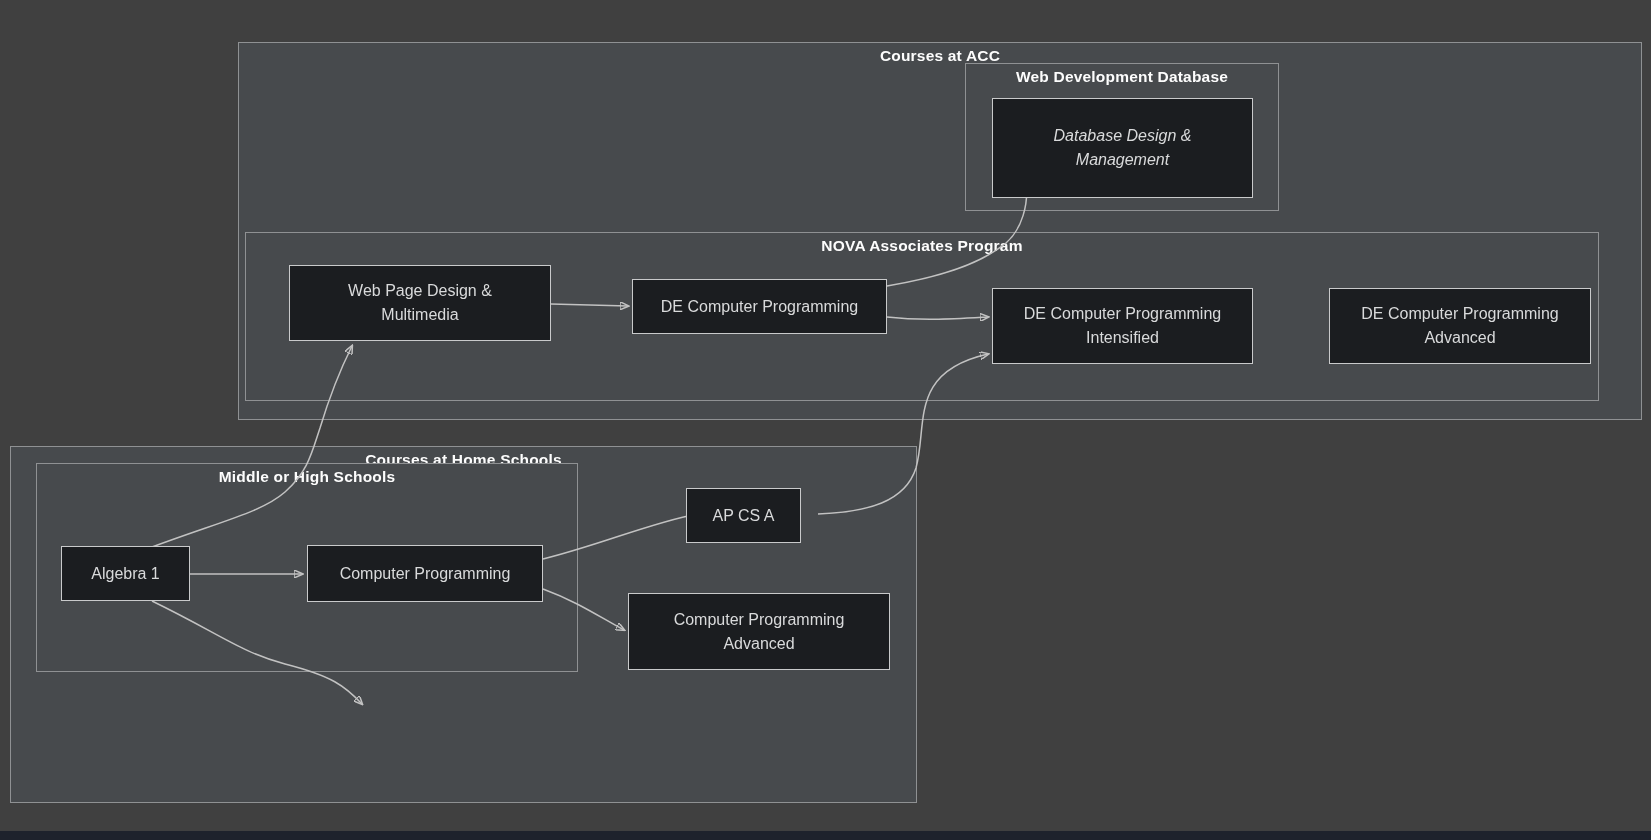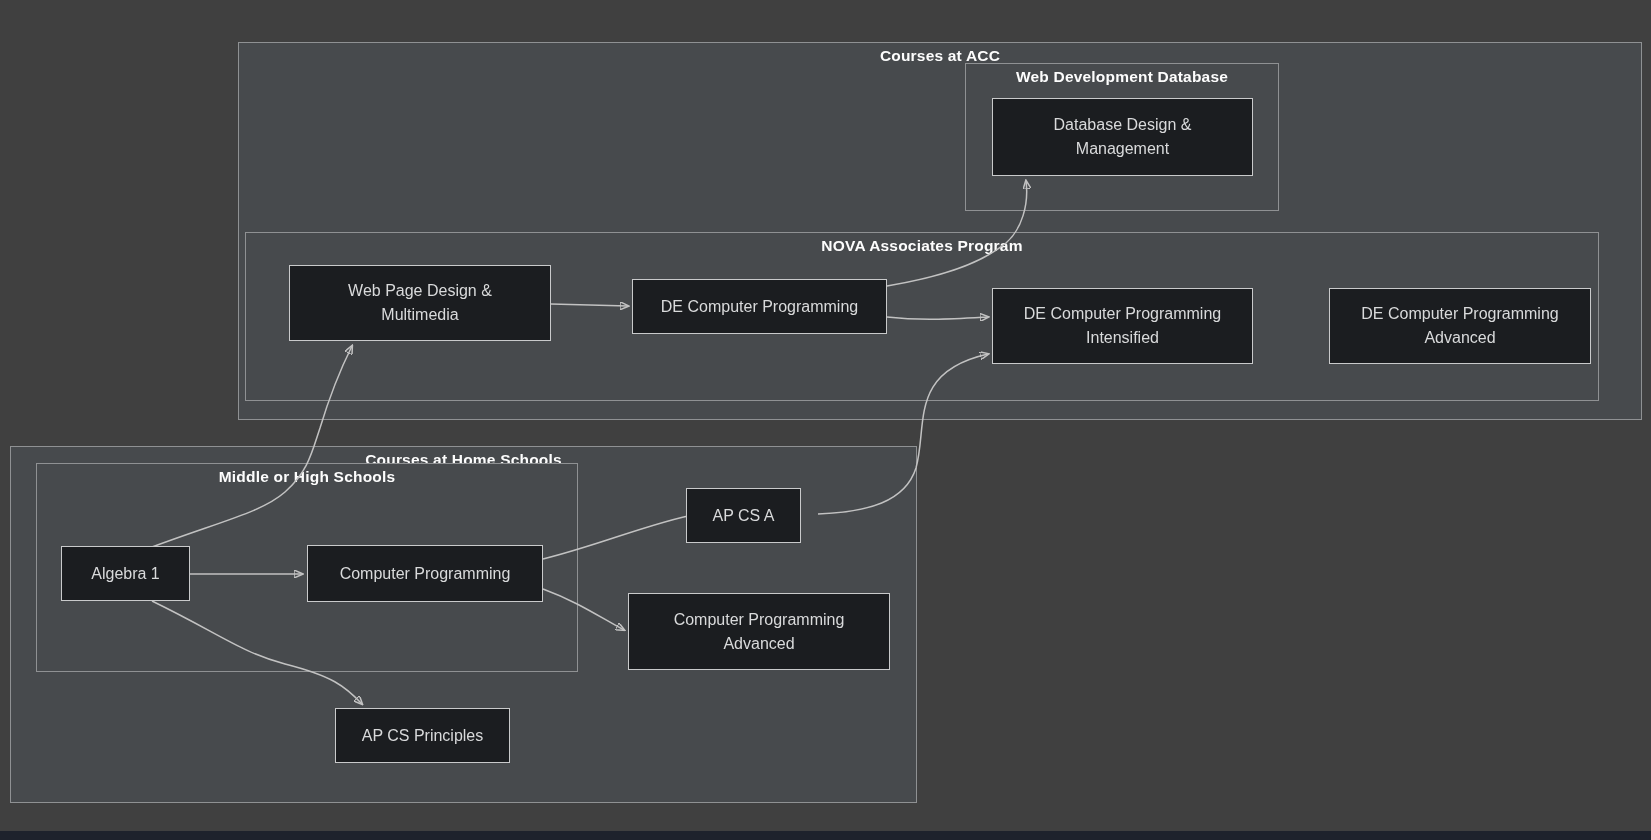--- a/index.html
+++ b/index.html
@@ -74,21 +74,21 @@
     <path d="M 152 547 C 225 520, 262 512, 285 492 C 308 472, 312 452, 320 428 C 330 395, 340 370, 352 346" marker-end="url(#arrow)"></path>
     <path d="M 152 601 C 220 634, 240 652, 285 664 C 332 676, 345 686, 362 704" marker-end="url(#arrow)"></path>
     <path d="M 543 559 C 600 545, 650 523, 697 514" marker-end="url(#arrow)"></path>
     <path d="M 543 589 C 578 602, 598 616, 624 630" marker-end="url(#arrow)"></path>
     <path d="M 551 304 L 628 306" marker-end="url(#arrow)"></path>
     <path d="M 887 286 C 935 278, 978 266, 1006 243 C 1022 229, 1029 204, 1026 181" marker-end="url(#arrow)"></path>
     <path d="M 887 317 C 922 321, 952 319, 988 317" marker-end="url(#arrow)"></path>
     <path d="M 818 514 C 868 512, 905 502, 916 468 C 928 425, 908 372, 988 354" marker-end="url(#arrow)"></path>
   </svg>
 
-  <div class="node" style="left:992px;top:98px;width:261px;height:78px;">Database Design &amp;
+  <div class="node" style="left:992px;top:98px;width:261px;height:100px;font-style:italic;">Database Design &amp;
 Management</div>
 
   <div class="node" style="left:289px;top:265px;width:262px;height:76px;">Web Page Design &amp;
 Multimedia</div>
 
   <div class="node" style="left:632px;top:279px;width:255px;height:55px;">DE Computer Programming</div>
 
   <div class="node" style="left:992px;top:288px;width:261px;height:76px;">DE Computer Programming
 Intensified</div>
 
@@ -97,16 +97,15 @@
 
   <div class="node" style="left:61px;top:546px;width:129px;height:55px;text-align:right;">Algebra 1</div>
 
   <div class="node" style="left:307px;top:545px;width:236px;height:57px;">Computer Programming</div>
 
   <div class="node" style="left:686px;top:488px;width:115px;height:55px;">AP CS A</div>
 
   <div class="node" style="left:628px;top:593px;width:262px;height:77px;">Computer Programming
 Advanced</div>
 
-  <div class="node" style="left:335px;top:708px;width:175px;height:55px;">AP CS Principles</div>
 
   <div class="bottom-strip"></div>
 </div>
 
 </body></html>

